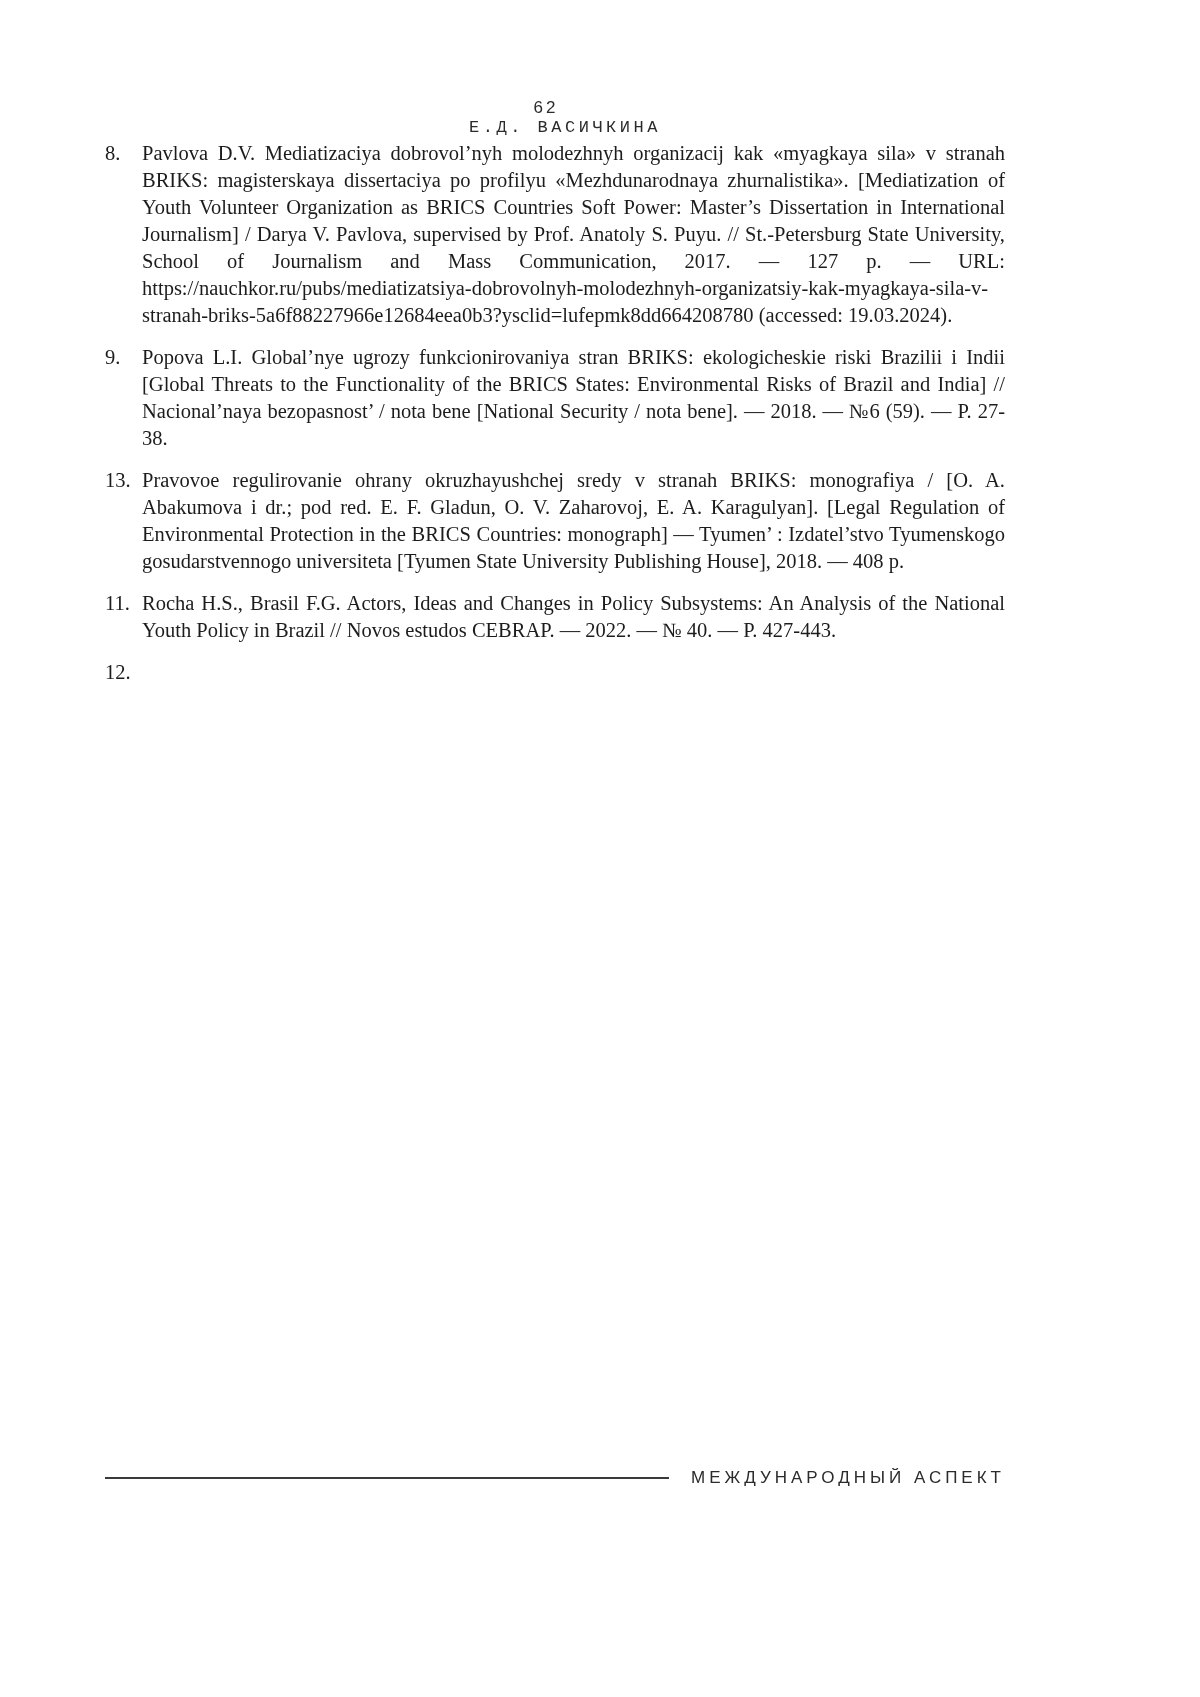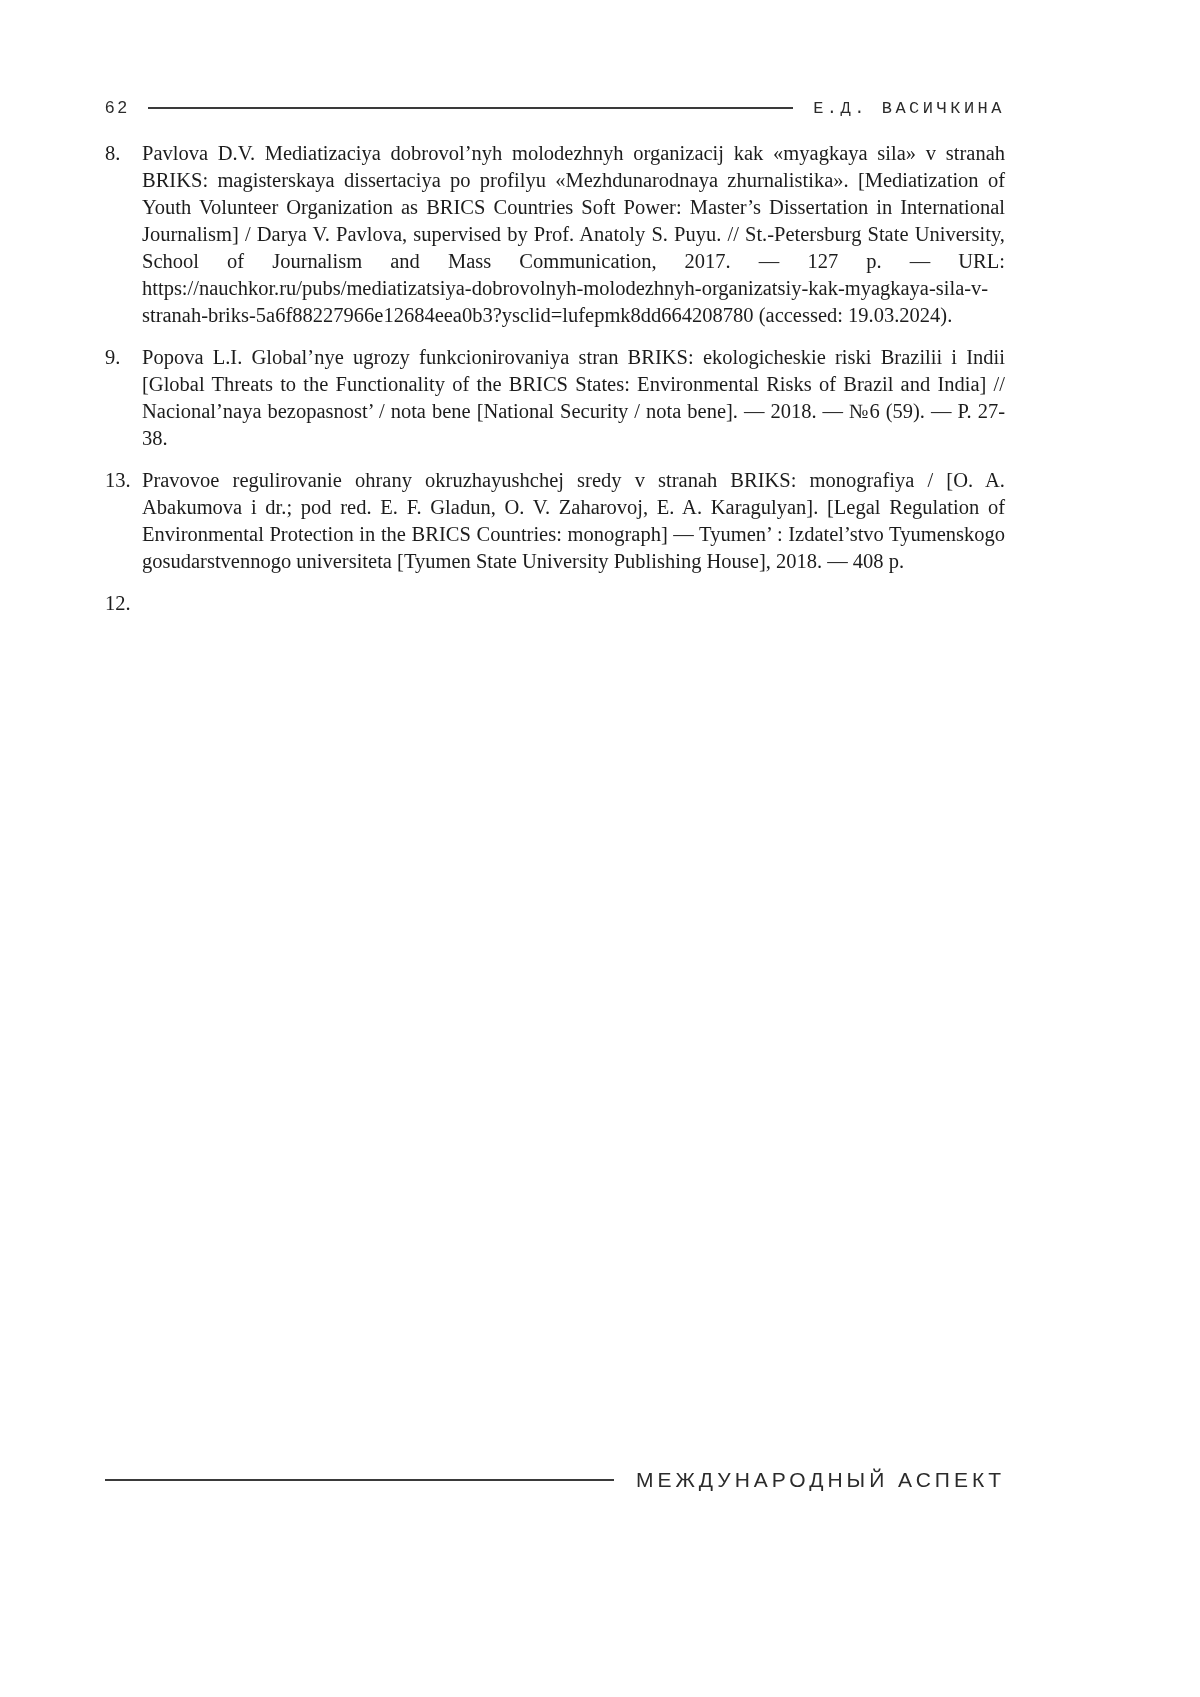--- a/index.html
+++ b/index.html
@@ -20,20 +20,21 @@
   }
   
   .running-header {
     position: absolute;
     top: 98px;
     left: 0;
     width: 100%;
     display: flex;
     align-items: center;
     font-family: "Liberation Sans", sans-serif;
+    flex-direction: column;
   }
   .page-number {
     font-size: 17px;
     letter-spacing: 3px;
     color: #2b2b2b;
     padding-right: 18px;
   }
   .header-rule {
     flex: 1;
     height: 2px;
@@ -79,21 +80,21 @@
     align-items: center;
     font-family: "Liberation Sans", sans-serif;
   }
   .footer-rule {
     flex: 1;
     height: 2px;
     background: #3a3a3a;
     margin-right: 22px;
   }
   .footer-title {
-    font-size: 21px;
+    font-size: 17px;
     letter-spacing: 4px;
     color: #2b2b2b;
     white-space: nowrap;
   }
 </style>
 </head>
 <body>
 
 <div class="page">
 
@@ -113,20 +114,24 @@
     <div class="ref-item">
       <span class="ref-num">9.</span>
       <span class="ref-text">Popova L.I. Global’nye ugrozy funkcionirovaniya stran BRIKS: ekologicheskie riski Brazilii i Indii [Global Threats to the Functionality of the BRICS States: Environmental Risks of Brazil and India] // Nacional’naya bezopasnost’ / nota bene [National Security / nota bene]. — 2018. — №6 (59). — P. 27-38.</span>
     </div>
 
     <div class="ref-item">
       <span class="ref-num">13.</span>
       <span class="ref-text">Pravovoe regulirovanie ohrany okruzhayushchej sredy v stranah BRIKS: monografiya / [O. A. Abakumova i dr.; pod red. E. F. Gladun, O. V. Zaharovoj, E. A. Karagulyan]. [Legal Regulation of Environmental Protection in the BRICS Countries: monograph] — Tyumen’ : Izdatel’stvo Tyumenskogo gosudarstvennogo universiteta [Tyumen State University Publishing House], 2018. — 408 p.</span>
     </div>
 
+    <div class="ref-item">
+      <span class="ref-num">11.</span>
+      <span class="ref-text">Rocha H.S., Brasil F.G. Actors, Ideas and Changes in Policy Subsystems: An Analysis of the National Youth Policy in Brazil // Novos estudos CEBRAP. — 2022. — № 40. — P. 427-443.</span>
+    </div>
 
     <div class="ref-item">
       <span class="ref-num">12.</span>
     </div>
 
   </div>
 
   <div class="running-footer">
     <span class="footer-rule"></span>
     <span class="footer-title">МЕЖДУНАРОДНЫЙ  АСПЕКТ</span>

